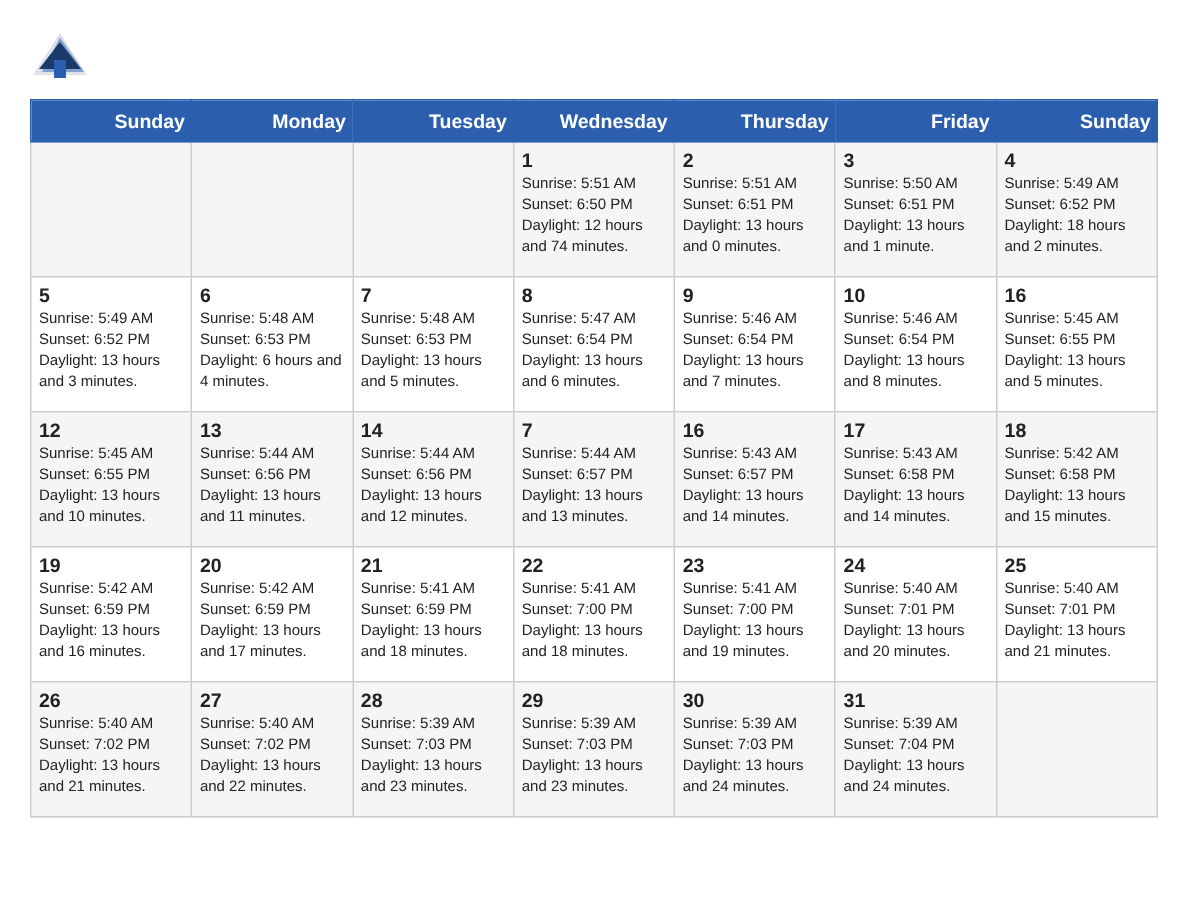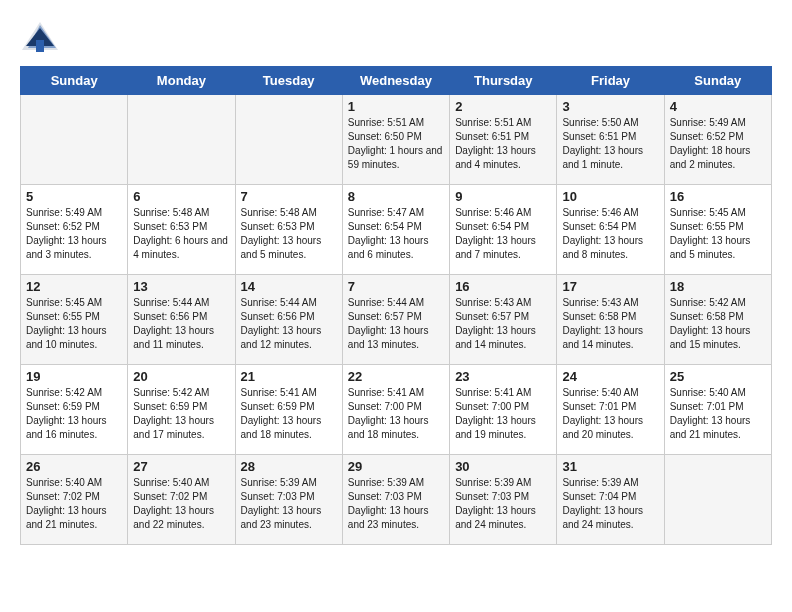--- a/index.html
+++ b/index.html
@@ -53,21 +53,21 @@
       table-layout: fixed;
     }
     thead tr {
       background-color: #2b5fad;
       color: #fff;
     }
     thead th {
       padding: 6px 4px;
       font-size: 13px;
       font-weight: bold;
-      text-align: center;
+      text-align: right;
       border: 1px solid #2b5fad;
     }
     tbody tr {
       vertical-align: top;
     }
     tbody td {
       border: 1px solid #ccc;
       padding: 4px 5px;
       font-size: 10.5px;
       color: #222;
@@ -134,29 +134,29 @@
   <tbody id="calendar-body">
   <tr>
         <td class="empty-cell"></td>
         <td class="empty-cell"></td>
         <td class="empty-cell"></td>
         <td>
         <span class="day-number">1</span>
         <div class="day-info">
           <span>Sunrise: 5:51 AM</span><br>
           <span>Sunset: 6:50 PM</span><br>
-          <span>Daylight: 1 hours and 59 minutes.</span>
+          <span>Daylight: 12 hours and 74 minutes.</span>
         </div>
       </td>
         <td>
         <span class="day-number">2</span>
         <div class="day-info">
           <span>Sunrise: 5:51 AM</span><br>
           <span>Sunset: 6:51 PM</span><br>
-          <span>Daylight: 13 hours and 4 minutes.</span>
+          <span>Daylight: 13 hours and 0 minutes.</span>
         </div>
       </td>
         <td>
         <span class="day-number">3</span>
         <div class="day-info">
           <span>Sunrise: 5:50 AM</span><br>
           <span>Sunset: 6:51 PM</span><br>
           <span>Daylight: 13 hours and 1 minute.</span>
         </div>
       </td>

